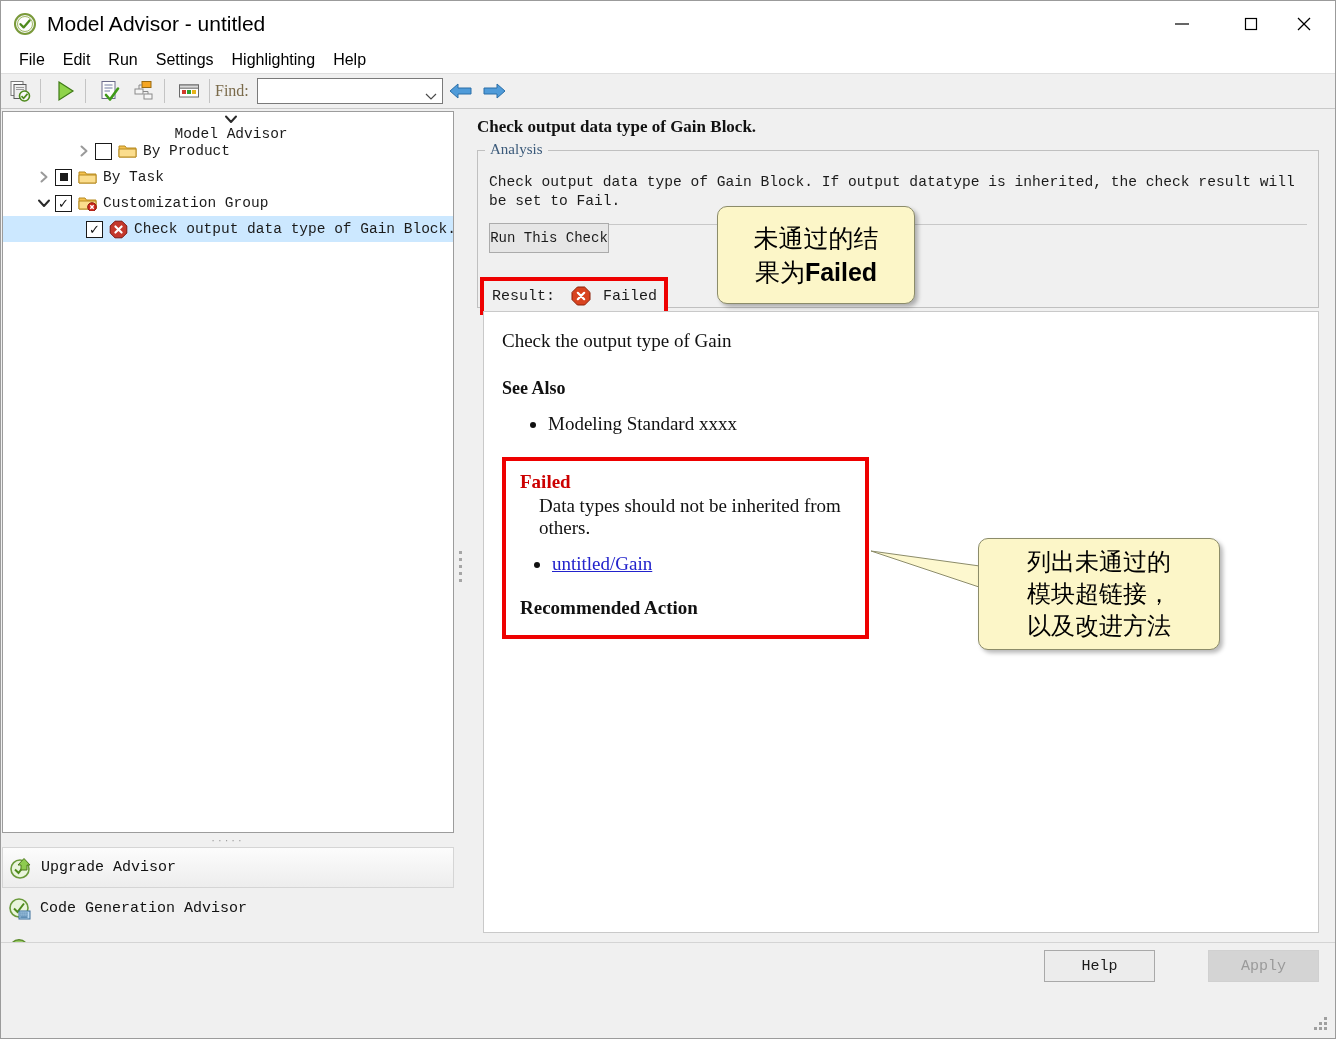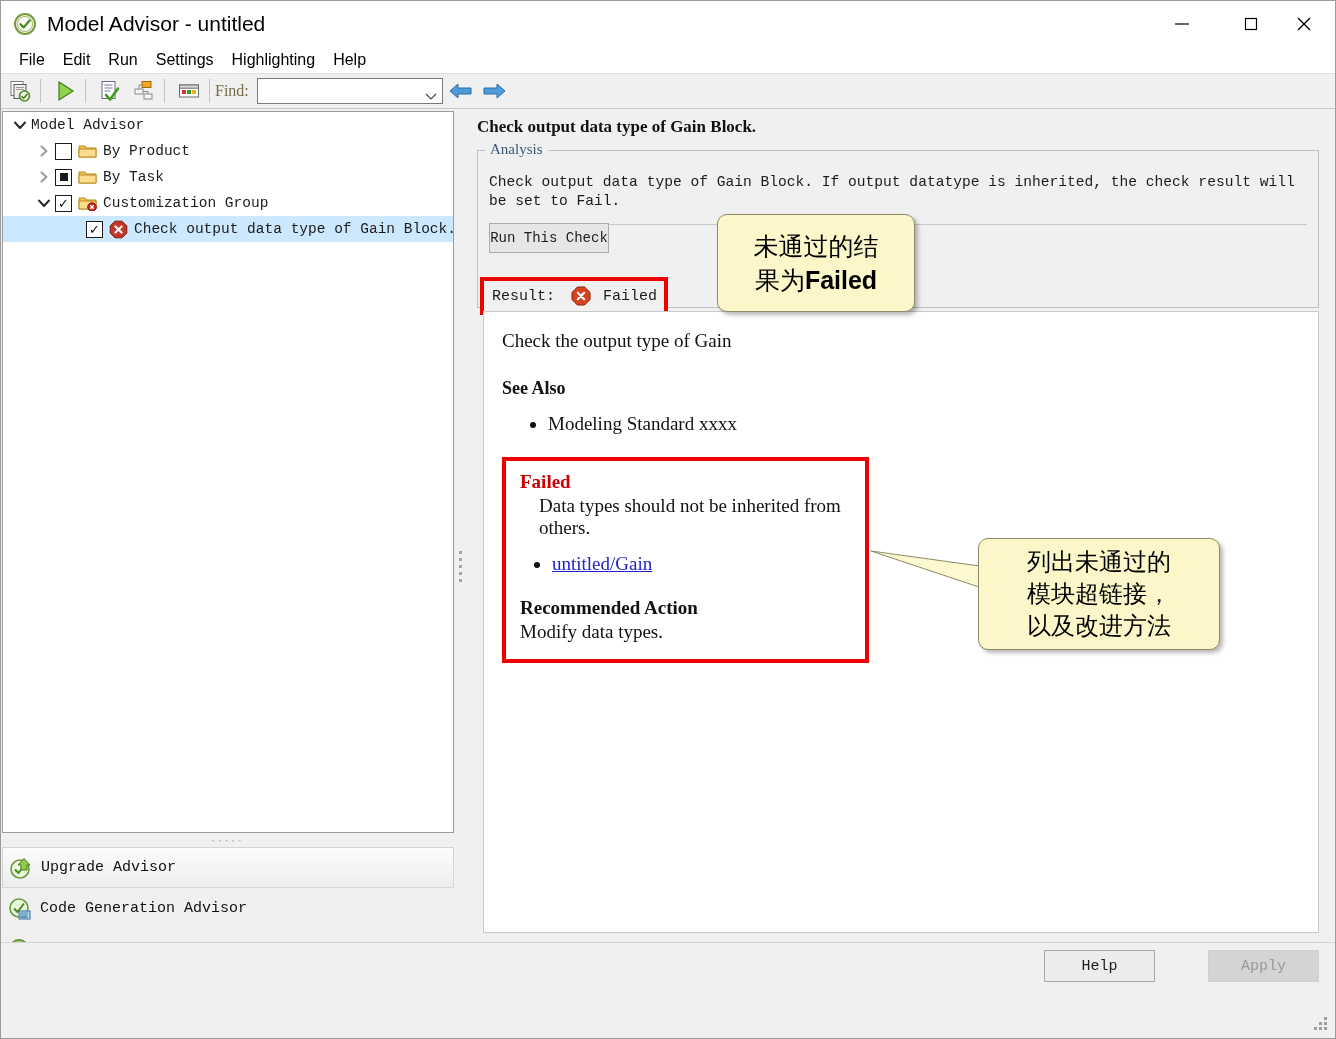--- a/index.html
+++ b/index.html
@@ -287,21 +287,21 @@
   .callout {
     position: absolute;
     background: #fcf6c8;
     border: 1px solid #8c8c6a;
     border-radius: 10px;
     box-shadow: 3px 3px 4px rgba(0,0,0,0.28);
     font-family: "Liberation Sans", sans-serif;
     color: #000;
     z-index: 40;
   }
-  #callout1 { left: 716px; top: 213px; width: 196px; height: 96px;
+  #callout1 { left: 716px; top: 205px; width: 196px; height: 96px;
               display:flex; align-items:center; justify-content:center; }
   #callout1 .ctext { font-size: 25px; line-height: 34px; text-align: center; }
   #callout2 { left: 977px; top: 537px; width: 240px; height: 110px;
               display:flex; align-items:center; justify-content:center; }
   #callout2 .ctext { font-size: 24px; line-height: 32px; text-align: left; }
   .ctext b { font-weight: bold; }
   .tailsvg { position: absolute; z-index: 39; pointer-events: none; }
 </style>
 </head>
 <body>
@@ -408,30 +408,30 @@
     </div>
     <div class="nav-arrow">
       <svg width="26" height="22" viewBox="0 0 26 22">
         <polygon points="24,11 16,4 16,8 3,8 3,14 16,14 16,18" fill="#4f9bd9" stroke="#2a6ea8" stroke-width="1"></polygon>
       </svg>
     </div>
   </div>
 
   <div id="leftpanel">
 
-    <div class="tree-row" style="padding-left:6px;">
+    <div class="tree-row" style="padding-left:6px;flex-direction:column;">
       <span class="twisty">
         <svg width="14" height="14" viewBox="0 0 14 14">
             <path d="M2 4.5 L7 10 L12 4.5" fill="none" stroke="#2a2a2a" stroke-width="2" stroke-linecap="round" stroke-linejoin="round"></path>
           </svg>
       </span>
       <span class="tree-label">Model Advisor</span>
     </div>
 
-    <div class="tree-row" style="padding-left:30px;">
+    <div class="tree-row" style="padding-left:46px;margin-left:24px;">
       <span class="twisty">
         <svg width="12" height="14" viewBox="0 0 12 14">
             <path d="M3.5 2.5 L8.5 7 L3.5 11.5" fill="none" stroke="#9a9a9a" stroke-width="2" stroke-linecap="round" stroke-linejoin="round"></path>
           </svg>
       </span>
       <span class="cbox"></span>
       <span class="row-icon">
         <svg width="19" height="16" viewBox="0 0 19 16">
           <path d="M1 3 L1 14 L18 14 L18 5 L8.5 5 L7 3 Z" fill="#f5c24f" stroke="#b78a20"></path>
           <path d="M1 6 L18 6 L18 14 L1 14 Z" fill="#fbdd8d" stroke="#b78a20"></path>
@@ -581,21 +581,20 @@
 
         <div id="failbox">
           <div class="failhead">Failed</div>
           <div class="failtext">Data types should not be inherited from others.</div>
           <ul>
             <li>
               <a href="#">untitled/Gain</a>
             </li>
           </ul>
           <div class="rec-head">Recommended Action</div>
-          <div class="rec-text">Modify data types.</div>
         </div>
       </div>
     </div>
   </div>
 
   <div id="bottombar">
     <div class="btm-btn" id="btn-help">Help</div>
     <div class="btm-btn" id="btn-apply">Apply</div>
     <div id="grip">
       <i style="right:0;bottom:0;"></i>

